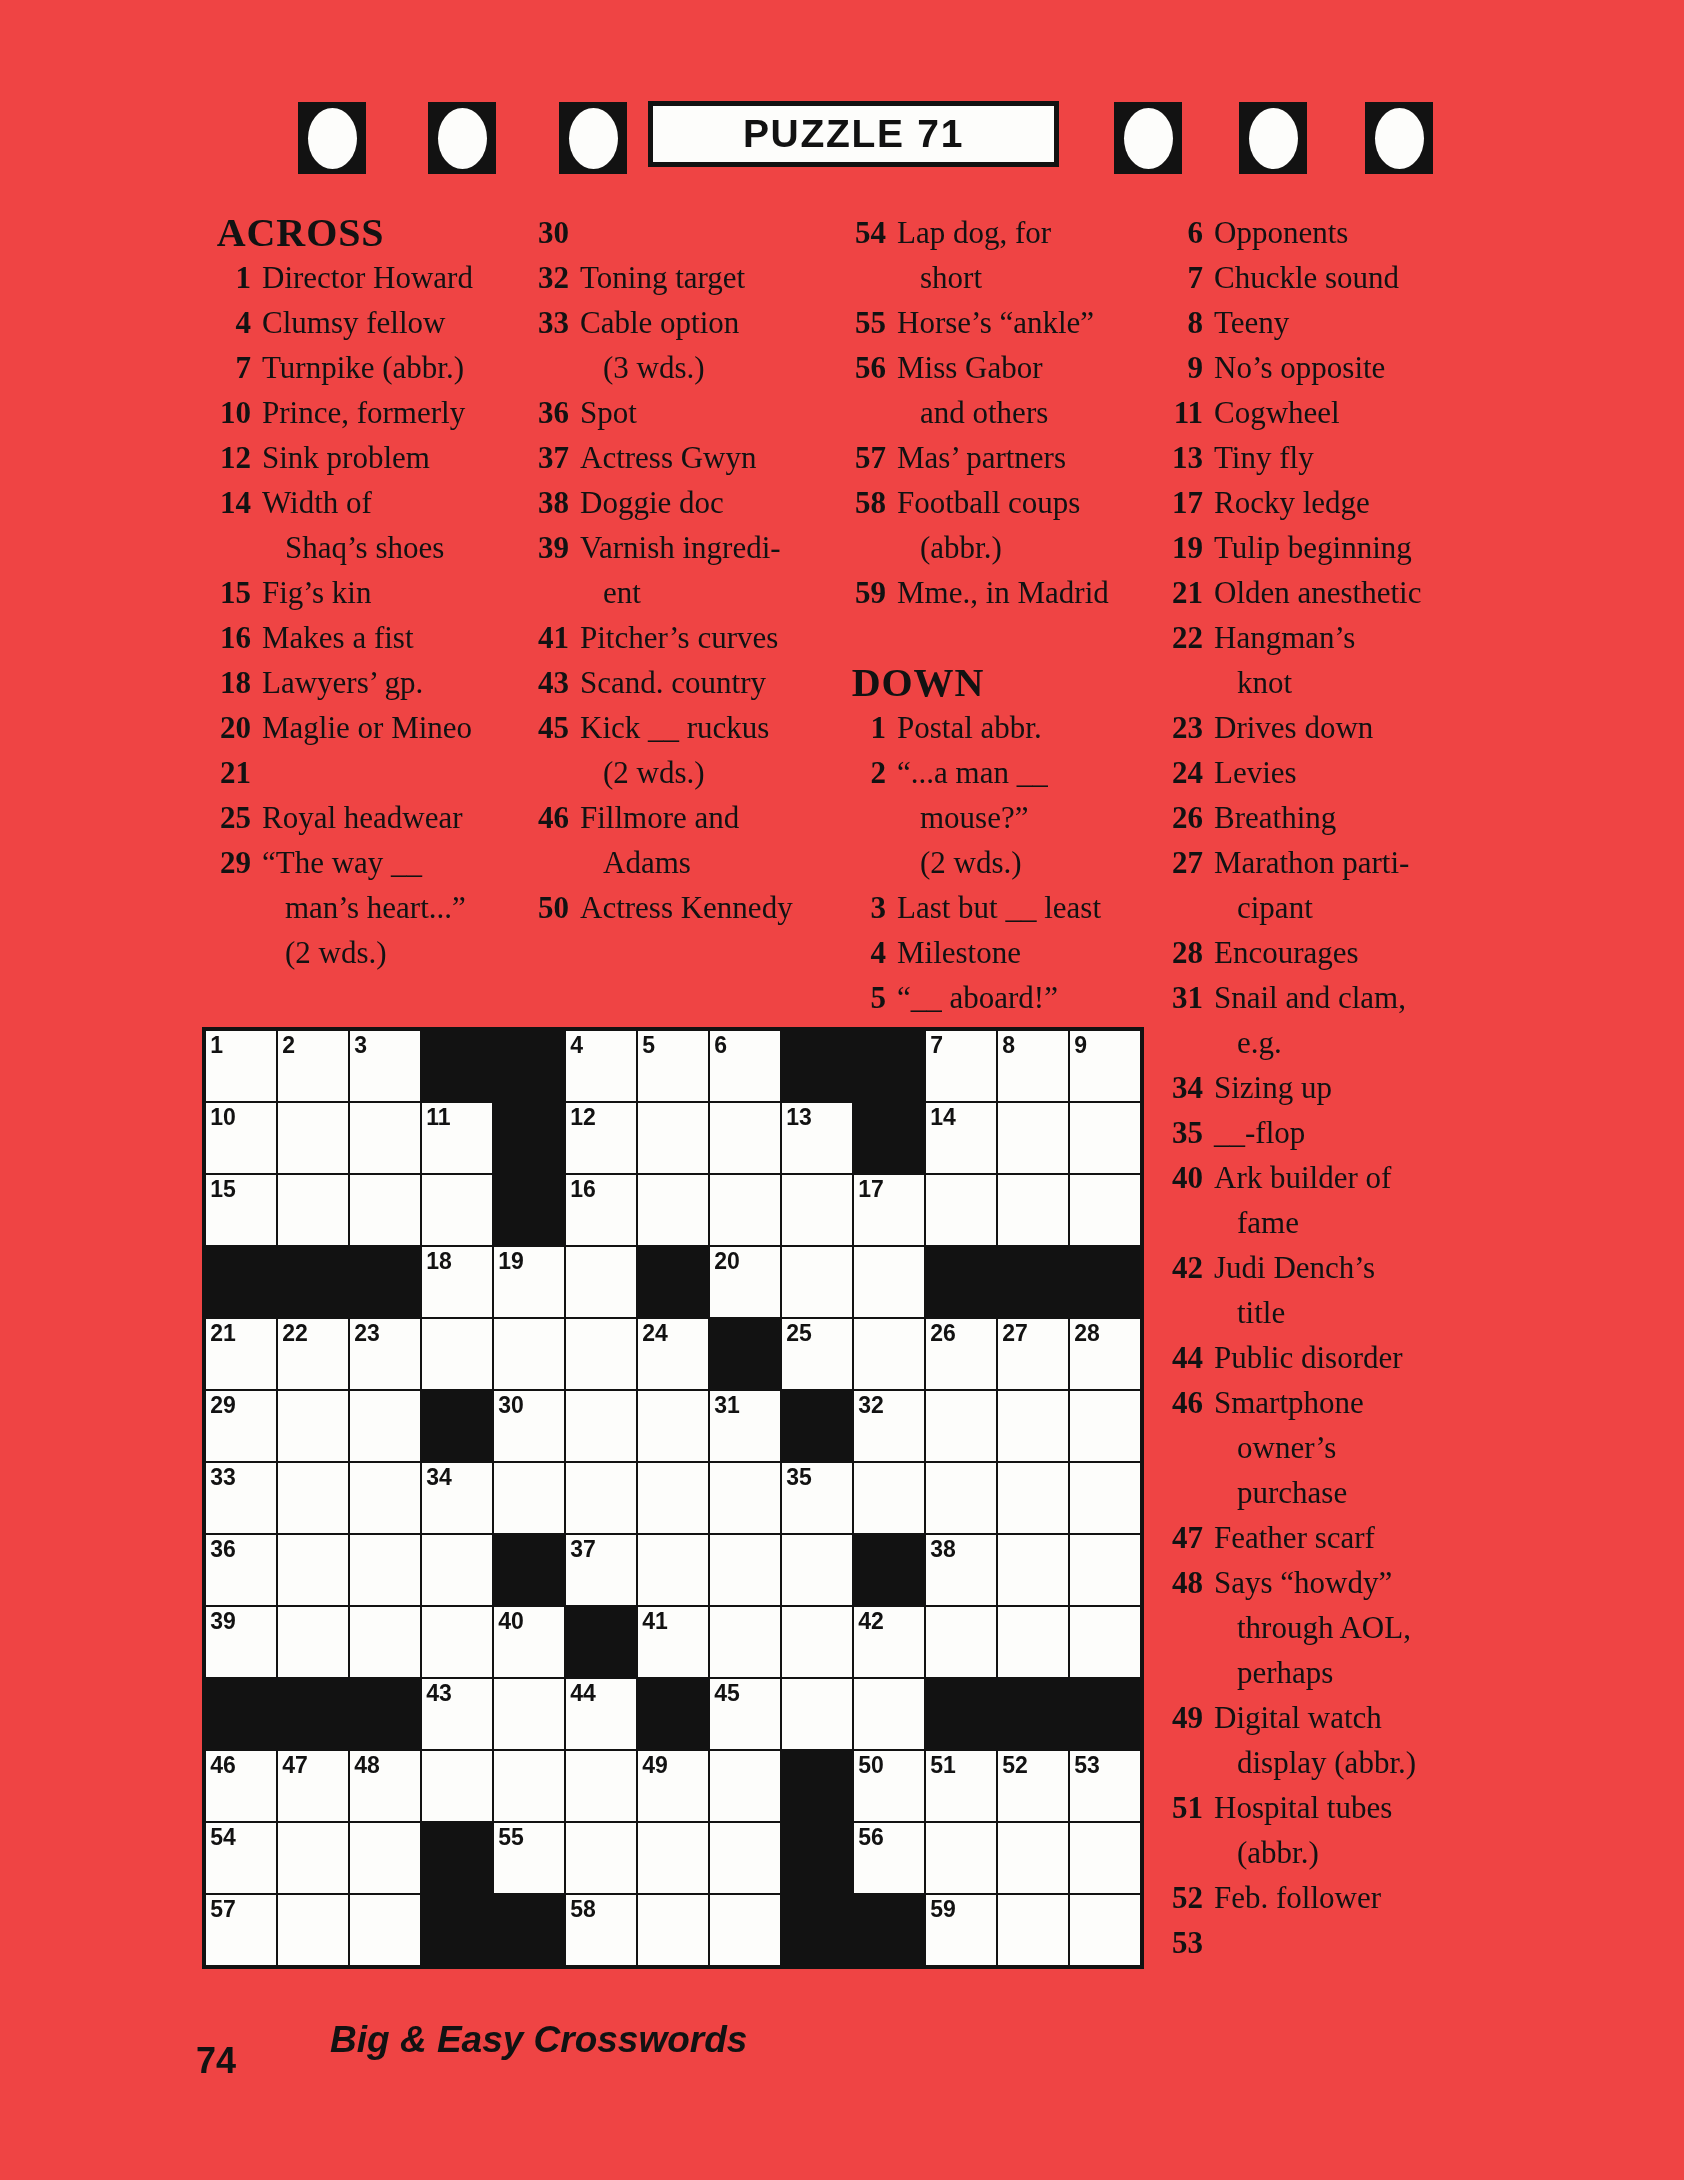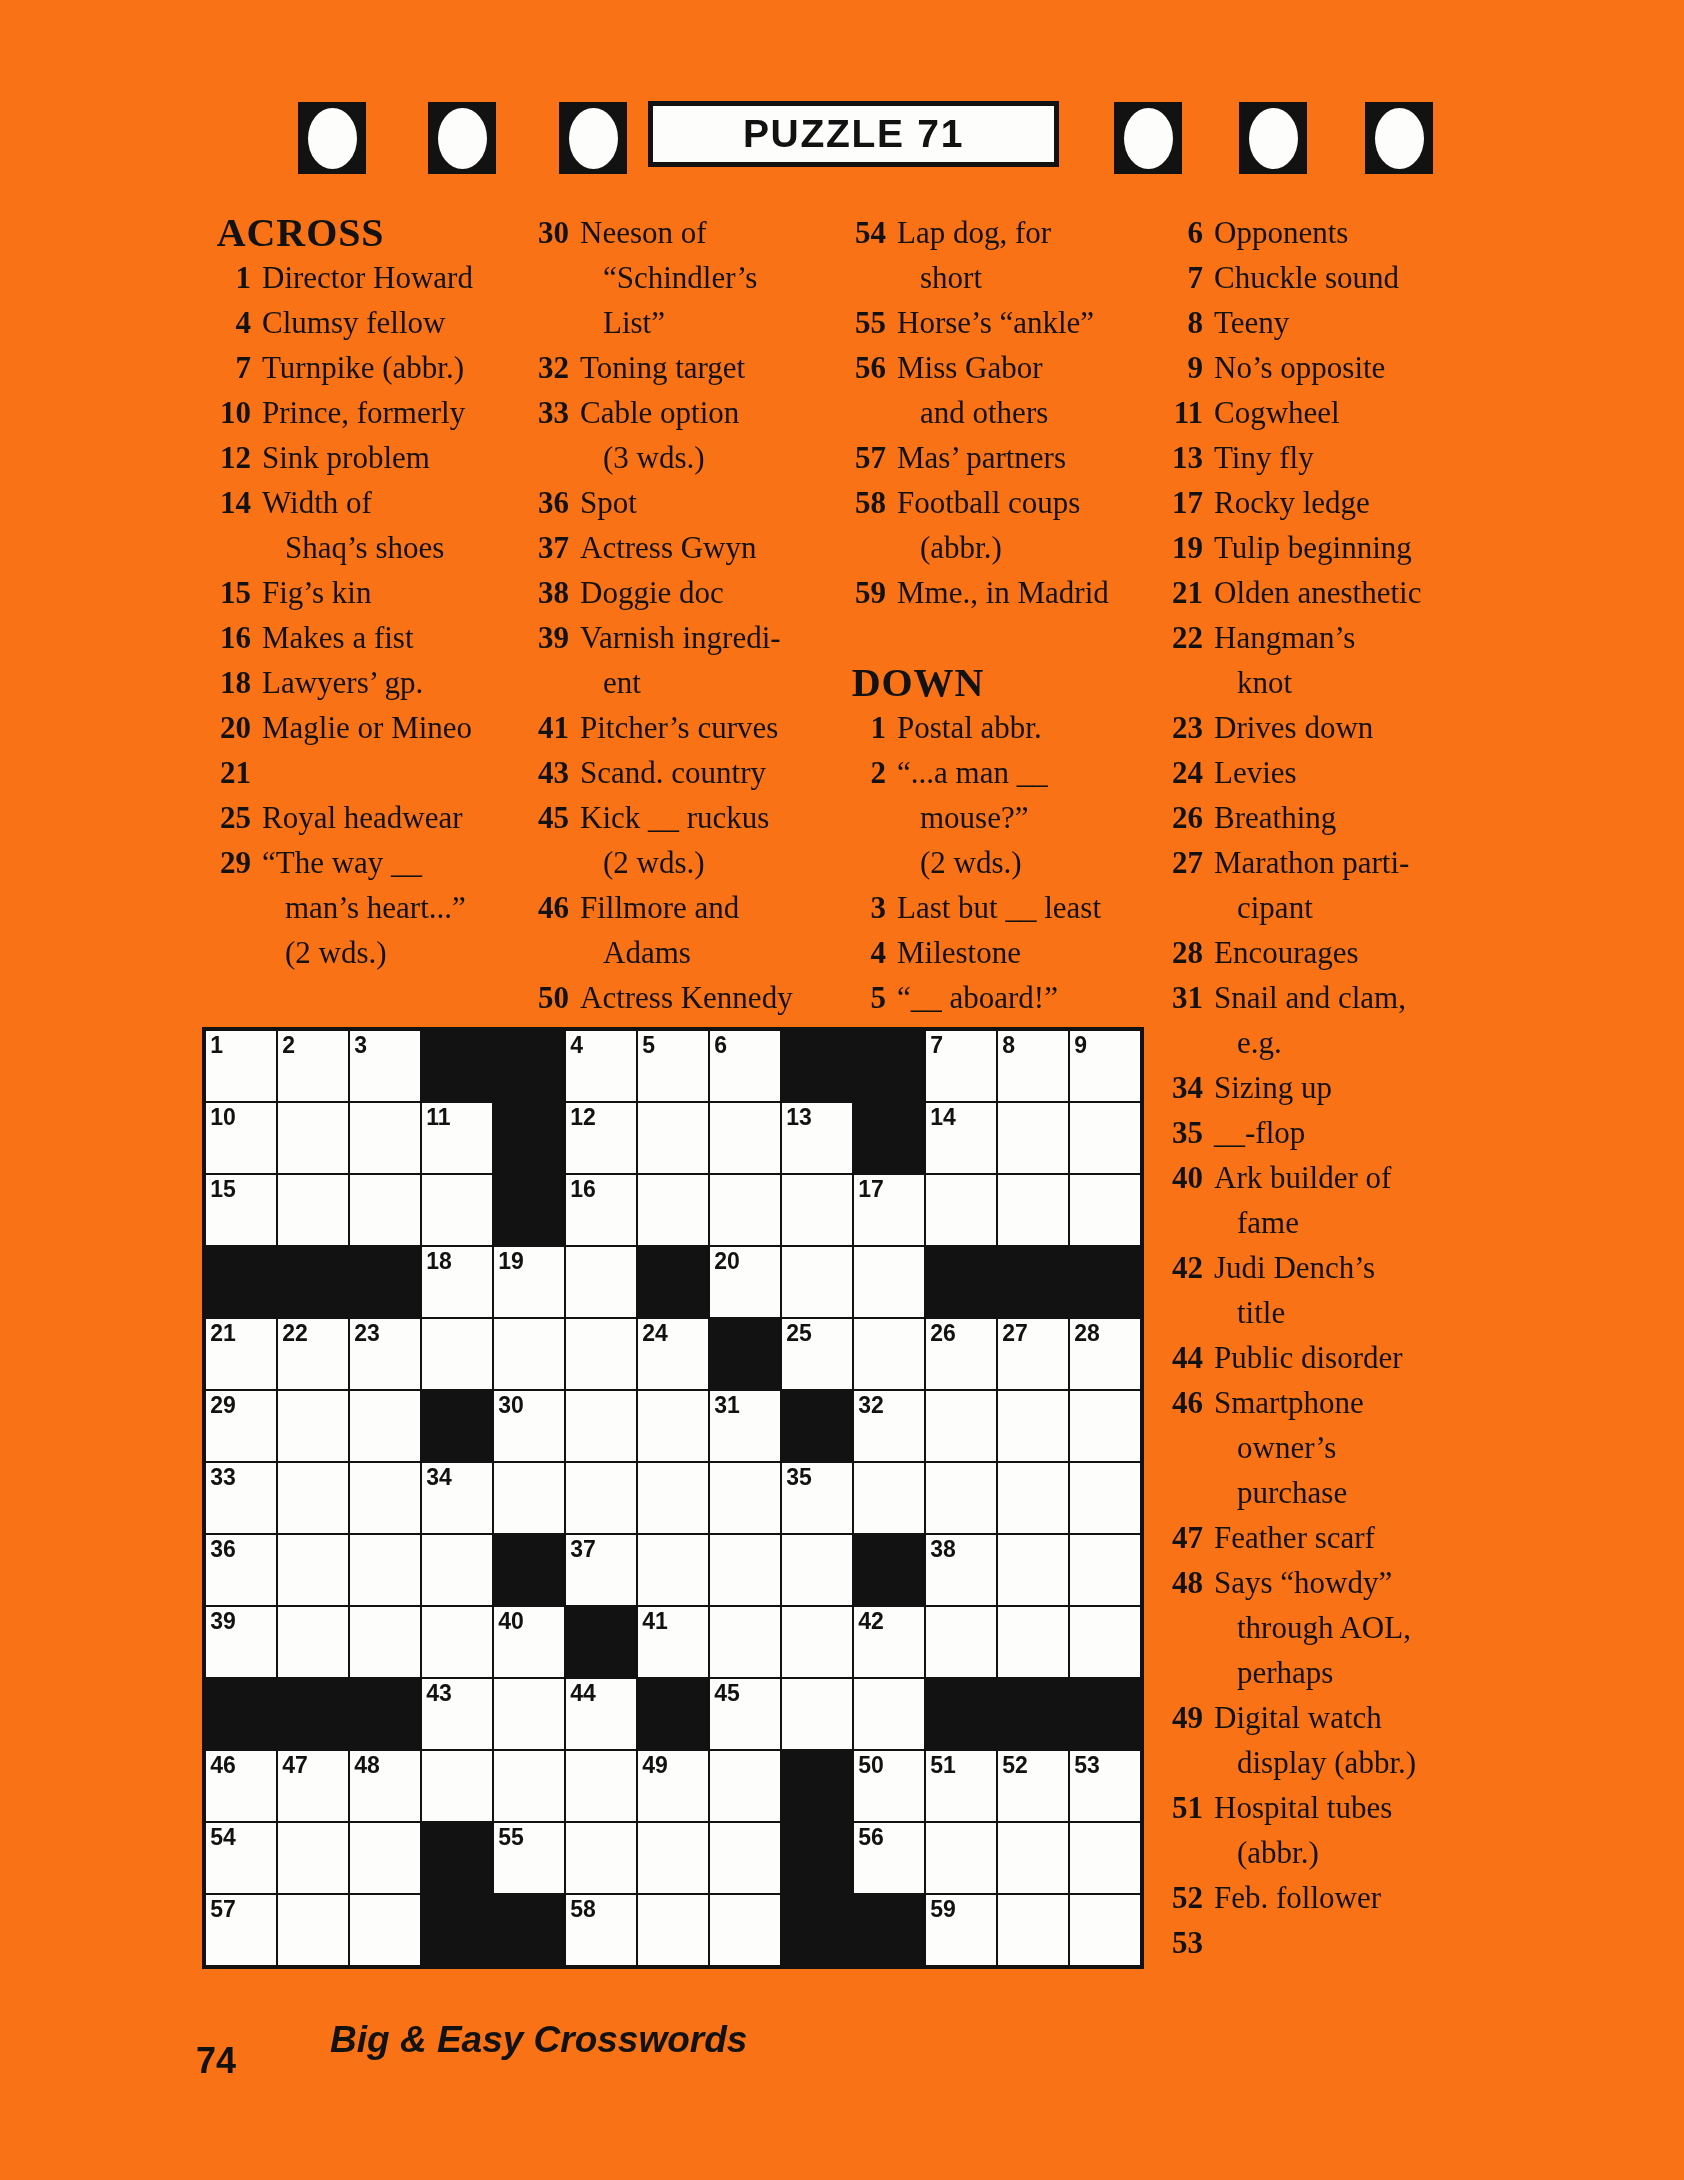--- a/index.html
+++ b/index.html
@@ -1,18 +1,18 @@
 <!DOCTYPE html>
 <html style="font-size:13.6px"><head>
 <meta charset="utf-8">
 <style>
   html,body { margin:0; padding:0; background:#e8e8e4; }
   .page {
     position:relative; width:1685px; height:2181px; margin:0 auto;
-    background:#f97316; color:#121212; overflow:hidden;
+    background:#ef4444; color:#121212; overflow:hidden;
     font-family:"Liberation Serif", serif;
   }
   
   .ornament {
     position:absolute; top:102px; width:68px; height:72px; background:#121212;
     display:flex; align-items:center; justify-content:center;
   }
   .ornament .oval { width:49px; height:61px; background:#fdfdfb; border-radius:50%; }
   .title-box {
     position:absolute; left:648px; top:101px; width:411px; height:66px;
@@ -170,25 +170,20 @@
         <div class="clue-text">
           <div>“The way __</div>
           <div class="cont">man’s heart...”</div>
           <div class="cont">(2 wds.)</div>
         </div>
       </div>
     </div>
   <div class="clue-col" id="clue-col-2">
       <div class="clue">
         <div class="clue-num">30</div>
-        <div class="clue-text">
-          <div>Neeson of</div>
-          <div class="cont">“Schindler’s</div>
-          <div class="cont">List”</div>
-        </div>
       </div>
       <div class="clue">
         <div class="clue-num">32</div>
         <div class="clue-text">
           <div>Toning target</div>
         </div>
       </div>
       <div class="clue">
         <div class="clue-num">33</div>
         <div class="clue-text">

